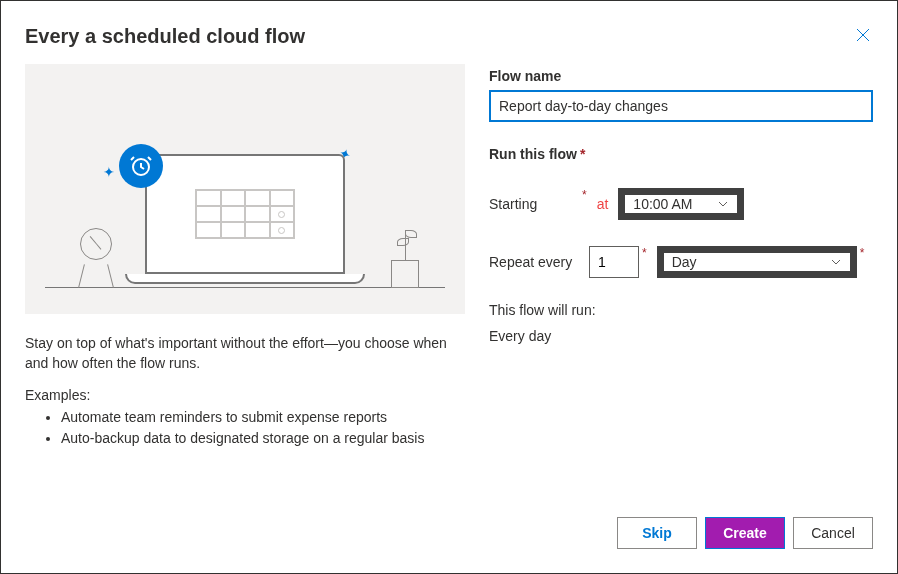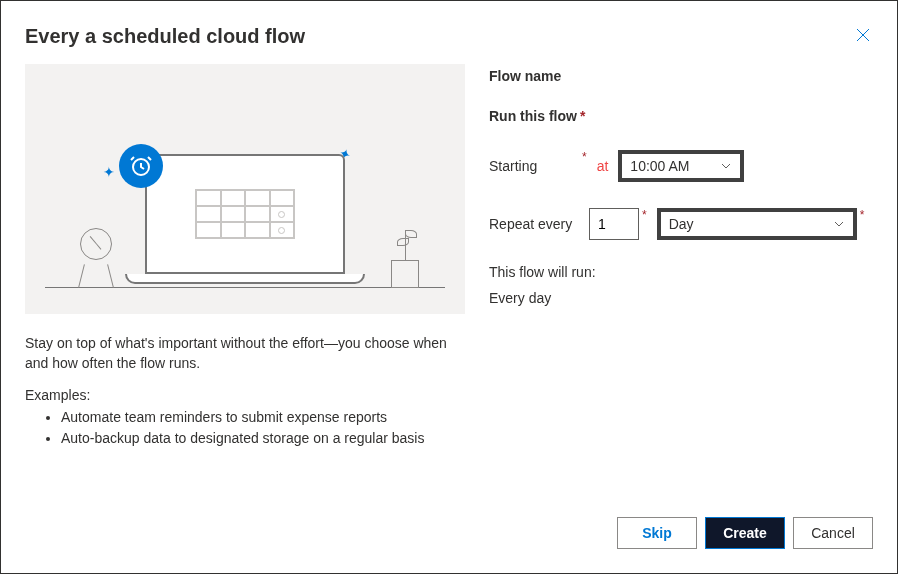--- a/index.html
+++ b/index.html
@@ -103,21 +103,21 @@
       position: relative;
     }
     .date-text {
       font-size: 14px;
       color: #323130;
     }
     .dropdown {
       display: flex;
       align-items: center;
       justify-content: space-between;
-      border: 4px solid #404040;
+      border: 7px solid #404040;
       height: 32px;
       padding: 0 8px;
       font-size: 14px;
       color: #323130;
       cursor: pointer;
     }
     .time-dropdown { width: 126px; }
     .number-input {
       width: 50px;
       height: 32px;
@@ -185,21 +185,21 @@
       border: 1px solid #8a8886;
       background: #fff;
       cursor: pointer;
       color: #323130;
     }
     .btn-skip {
       color: #0078d4;
       font-weight: 600;
     }
     .btn-primary {
-      background: #0f172a;
+      background: #a21caf;
       color: #fff;
       border-color: #0078d4;
       font-weight: 600;
     }
     .chevron {
       width: 12px;
       height: 12px;
       color: #605e5c;
     }
     .cal-icon {
@@ -305,20 +305,21 @@
       <p class="examples-label">Examples:</p>
       <ul class="examples-list">
         <li>Automate team reminders to submit expense reports</li>
         <li>Auto-backup data to designated storage on a regular basis</li>
       </ul>
     </div>
 
     <div class="right-col">
       <div class="form-section">
         <div class="field-label">Flow name</div>
+        <input class="text-input" type="text" value="Report day-to-day changes" style="">
       </div>
 
       <div class="form-section">
         <div class="field-label">
           <span>Run this flow</span><span class="required-star">*</span>
         </div>
         <div class="run-row">
           <span class="run-label">Starting</span>
           <span class="req-indicator">*</span>
           <span class="at-text">at</span>

